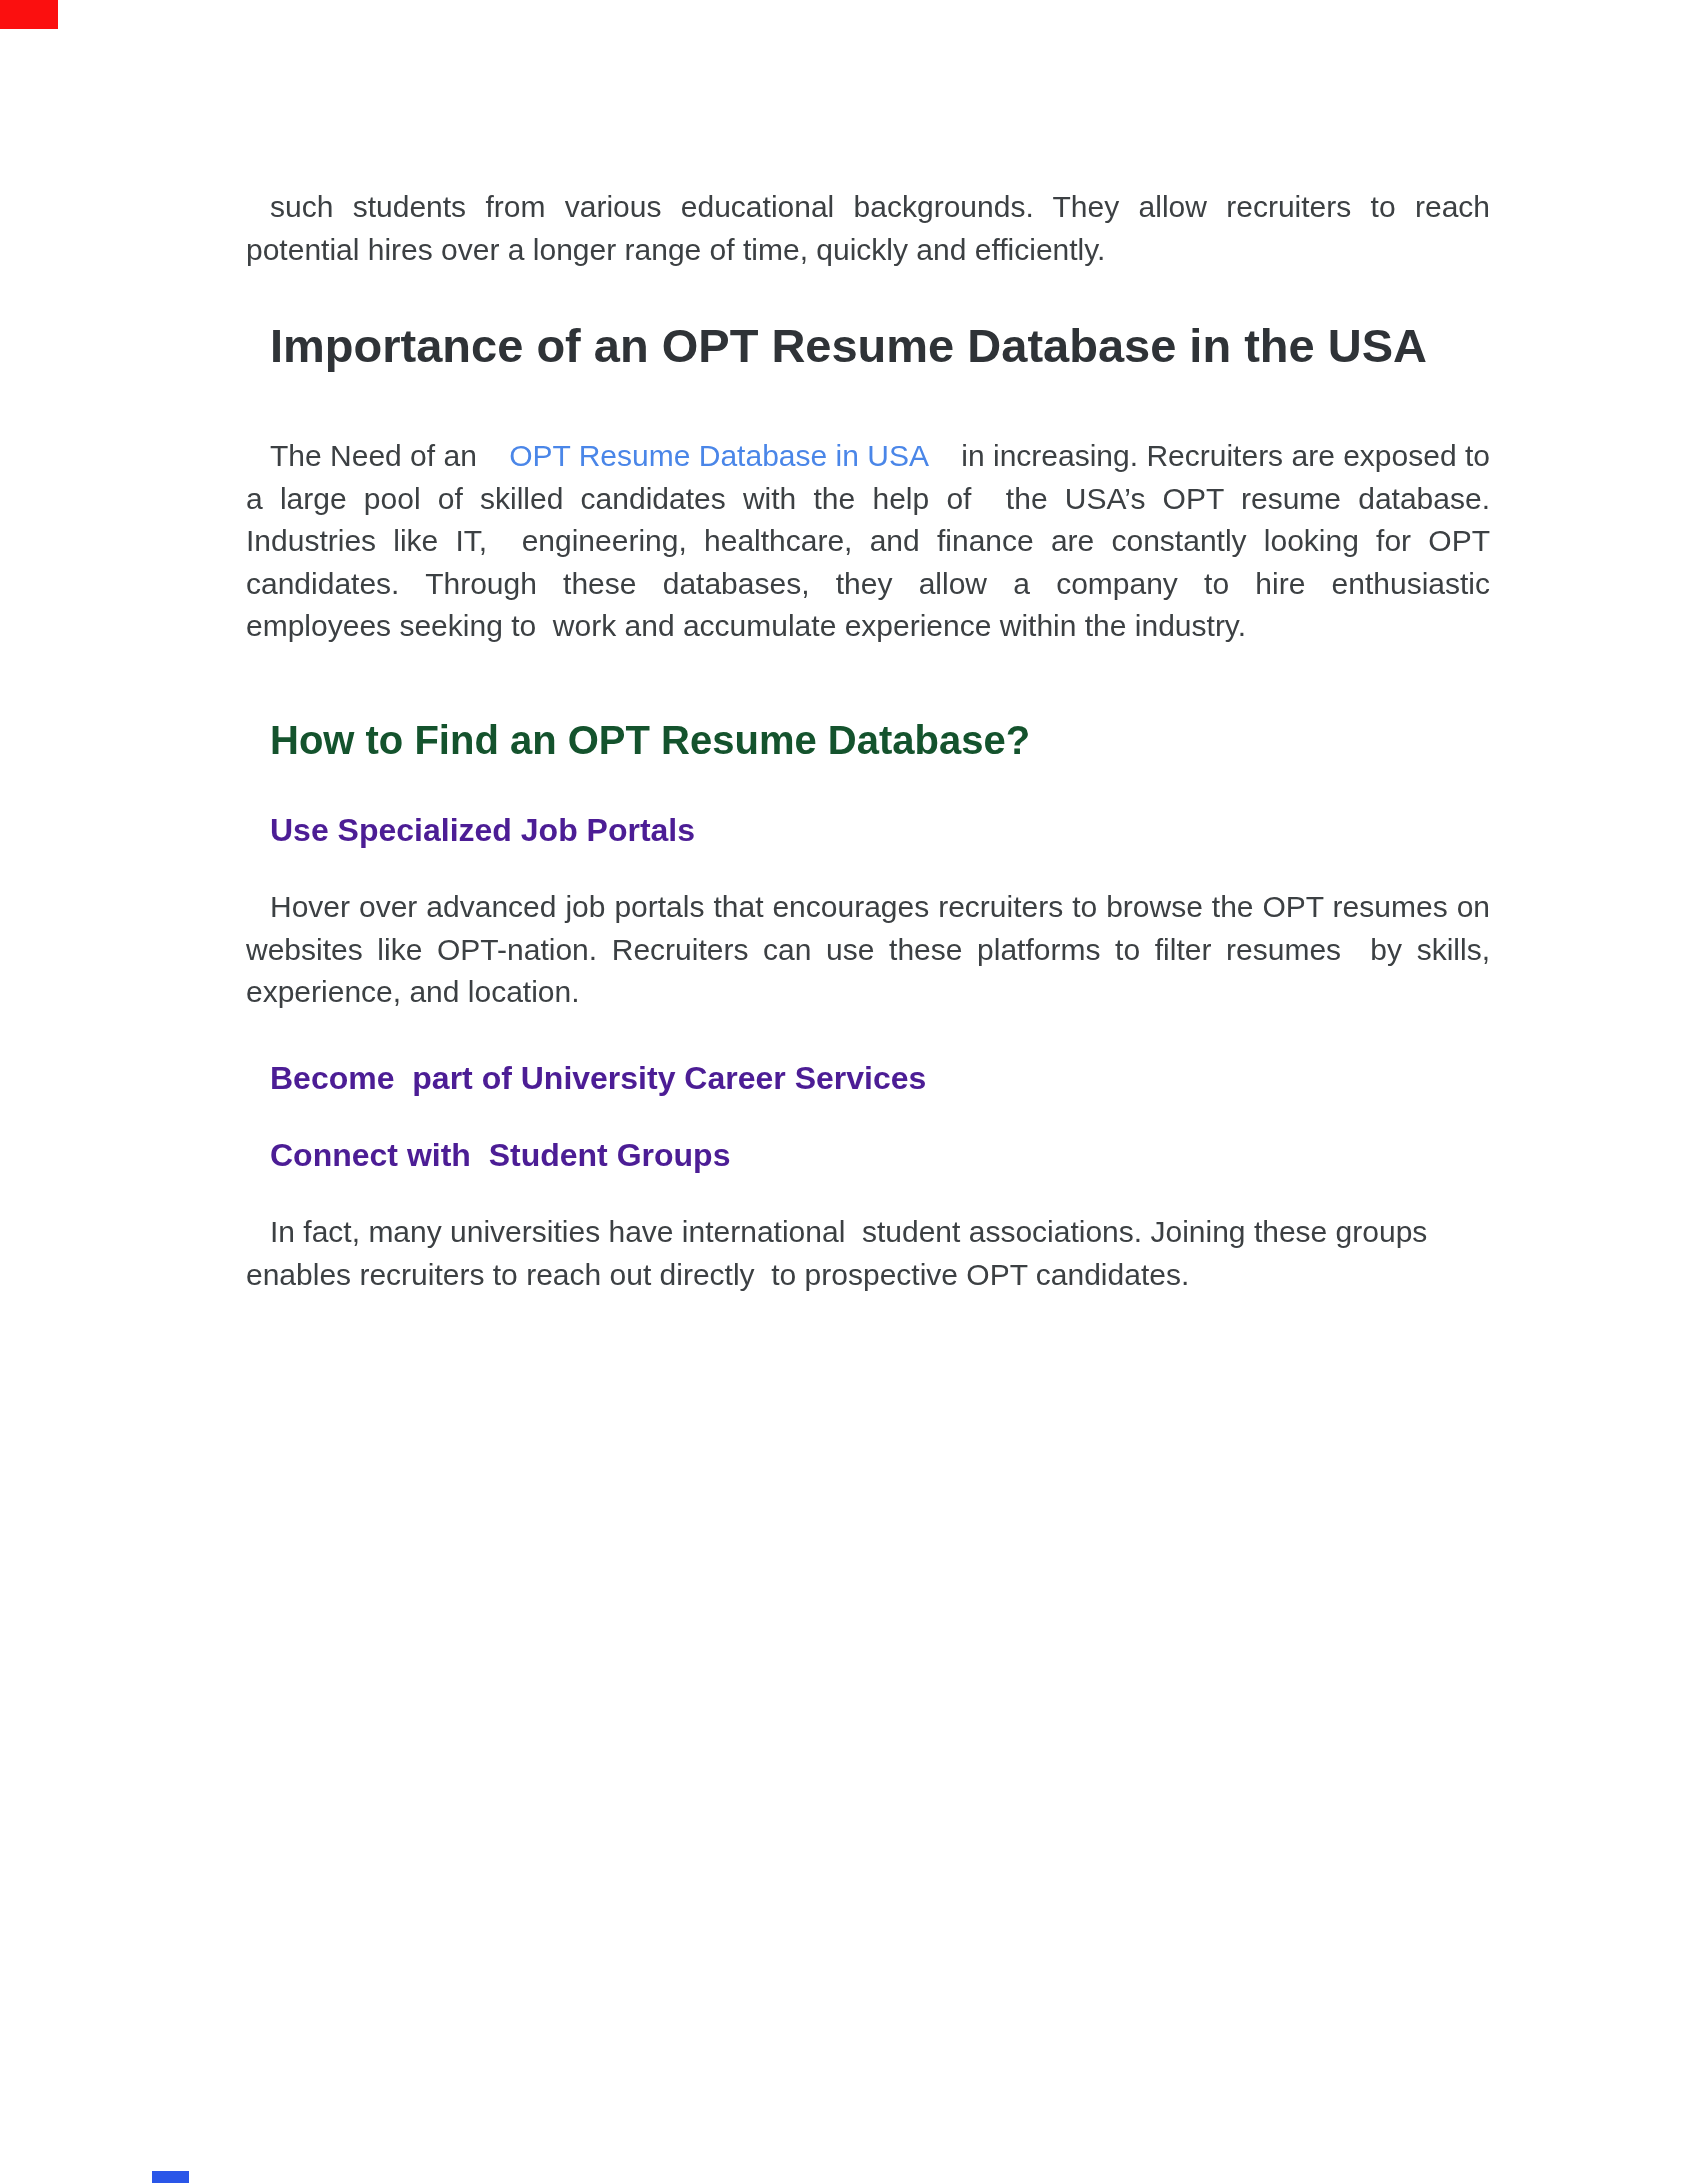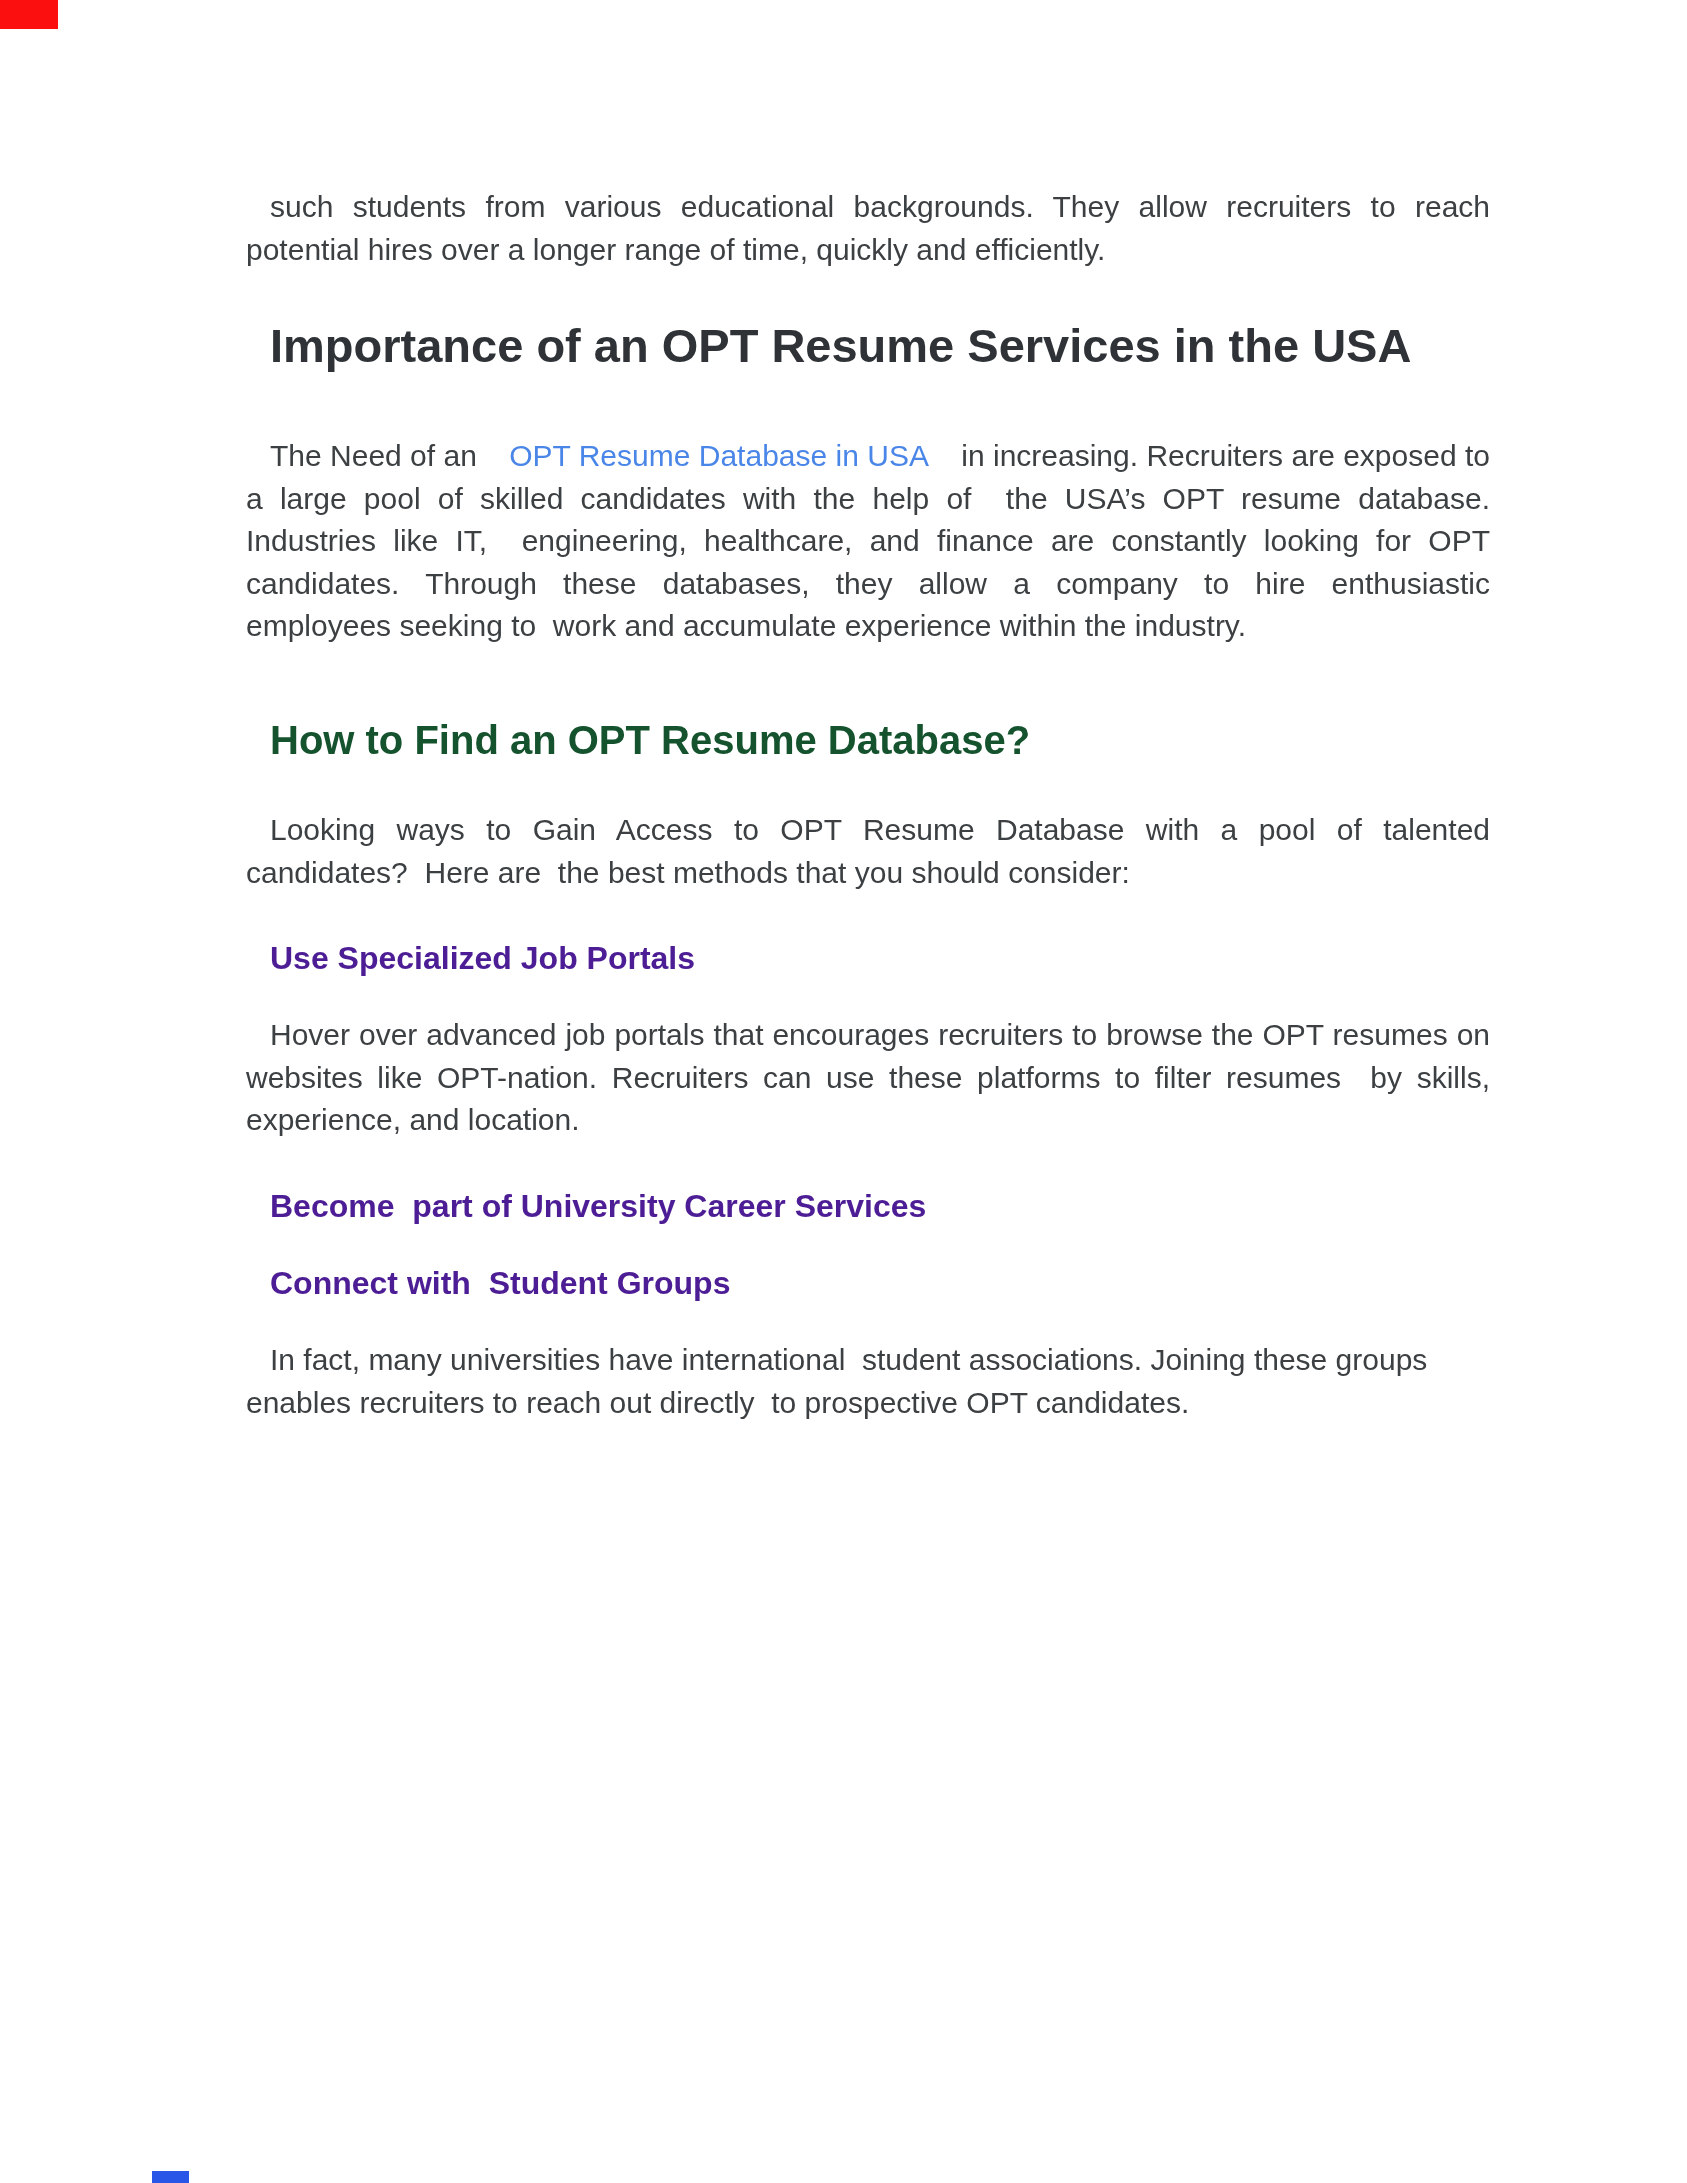--- a/index.html
+++ b/index.html
@@ -69,24 +69,23 @@
     width: 37px; height: 12px;
   }
 </style>
 </head>
 <body>
 
 <div class="page">
   <div class="marker marker-top-left" style="background: rgb(251, 15, 15);"></div>
   <div class="doc-content">
       <p class="block p align-justify"><span>such students from various educational backgrounds. They allow recruiters to reach potential hires over a longer range of time, quickly and efficiently.</span></p>
-      <h1 class="block h1 align-left"><span>Importance of an OPT Resume Services in the USA</span></h1>
+      <h1 class="block h1 align-left"><span>Importance of an OPT Resume Database in the USA</span></h1>
       <p class="block p align-justify"><span>The Need of an </span><a class="doc-link" style="color: rgb(74, 134, 232);">OPT Resume Database in USA</a><span> in increasing. Recruiters are exposed to a large pool of skilled candidates with the help of  the USA’s OPT resume database. Industries like IT,  engineering, healthcare, and finance are constantly looking for OPT candidates.  Through  these  databases,  they  allow  a  company  to  hire  enthusiastic employees seeking to  work and accumulate experience within the industry.</span></p>
       <h2 class="block h2 align-left"><span>How to Find an OPT Resume Database?</span></h2>
-      <p class="block p align-justify"><span>Looking ways to Gain Access to OPT Resume Database with a pool of talented candidates?  Here are  the best methods that you should consider:</span></p>
       <h3 class="block h3 align-left"><span>Use Specialized Job Portals</span></h3>
       <p class="block p align-justify"><span>Hover over advanced job portals that encourages recruiters to browse the OPT resumes on websites like OPT-nation. Recruiters can use these platforms to filter resumes  by skills, experience, and location.</span></p>
       <h3 class="block h3 align-left"><span>Become  part of University Career Services</span></h3>
       <h3 class="block h3 align-left"><span>Connect with  Student Groups</span></h3>
       <p class="block p align-left"><span>In fact, many universities have international  student associations. Joining these groups enables recruiters to reach out directly  to prospective OPT candidates.</span></p>
     </div>
   <div class="marker marker-bottom" style="background: rgb(42, 86, 232);"></div>
 </div>
 
 

